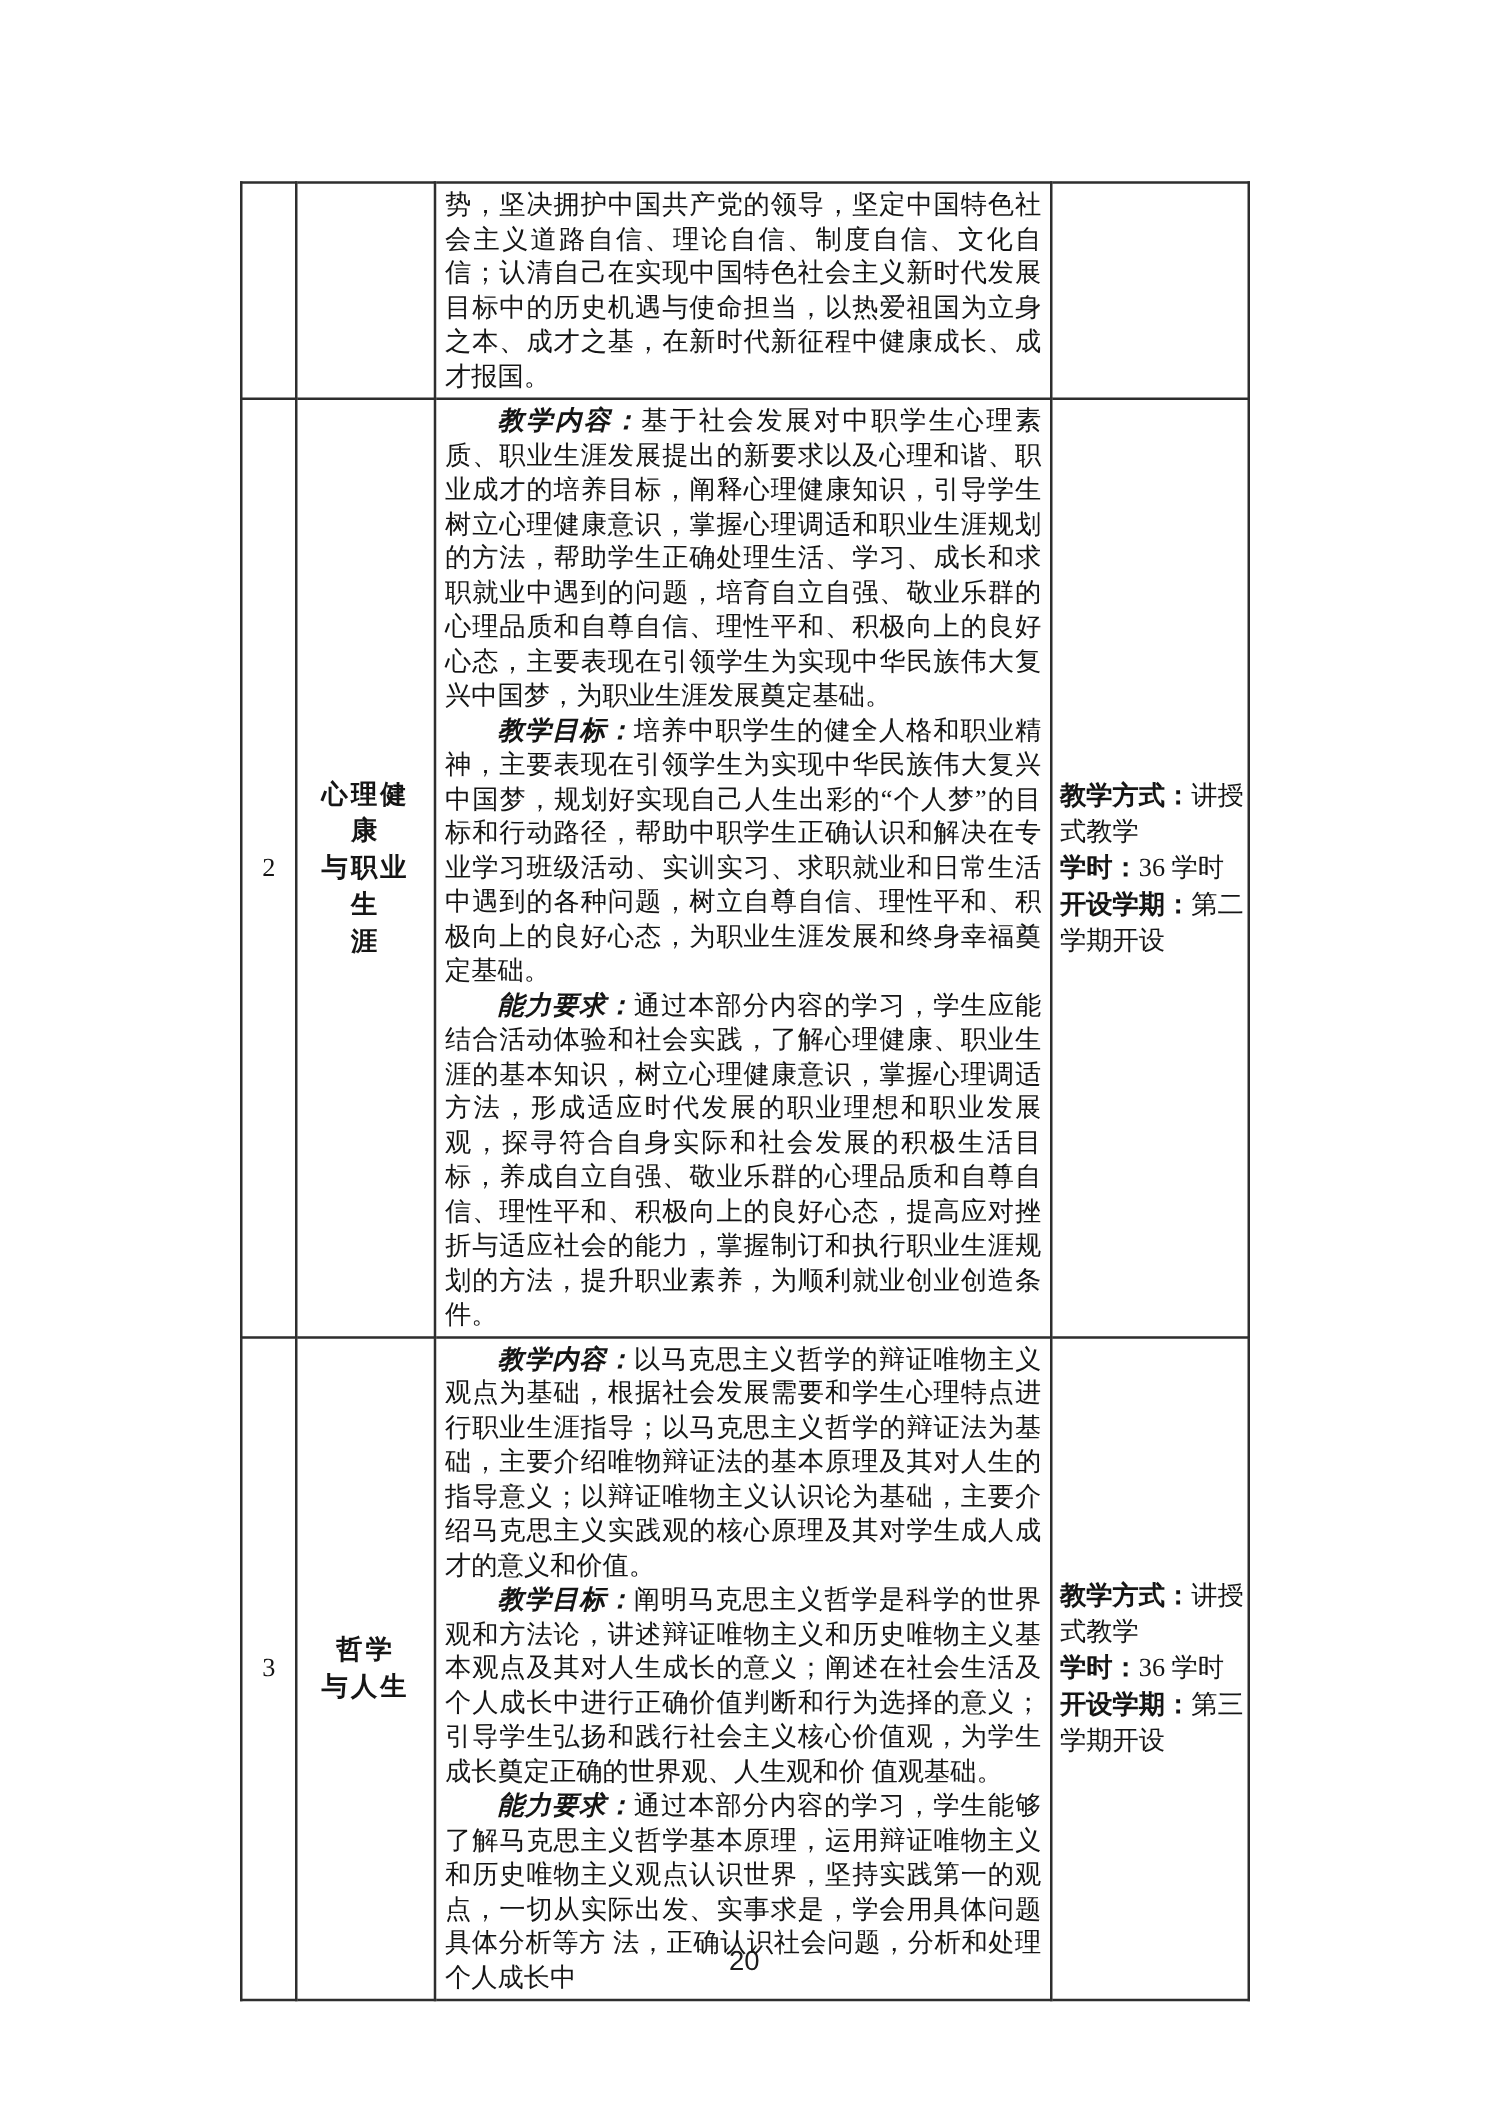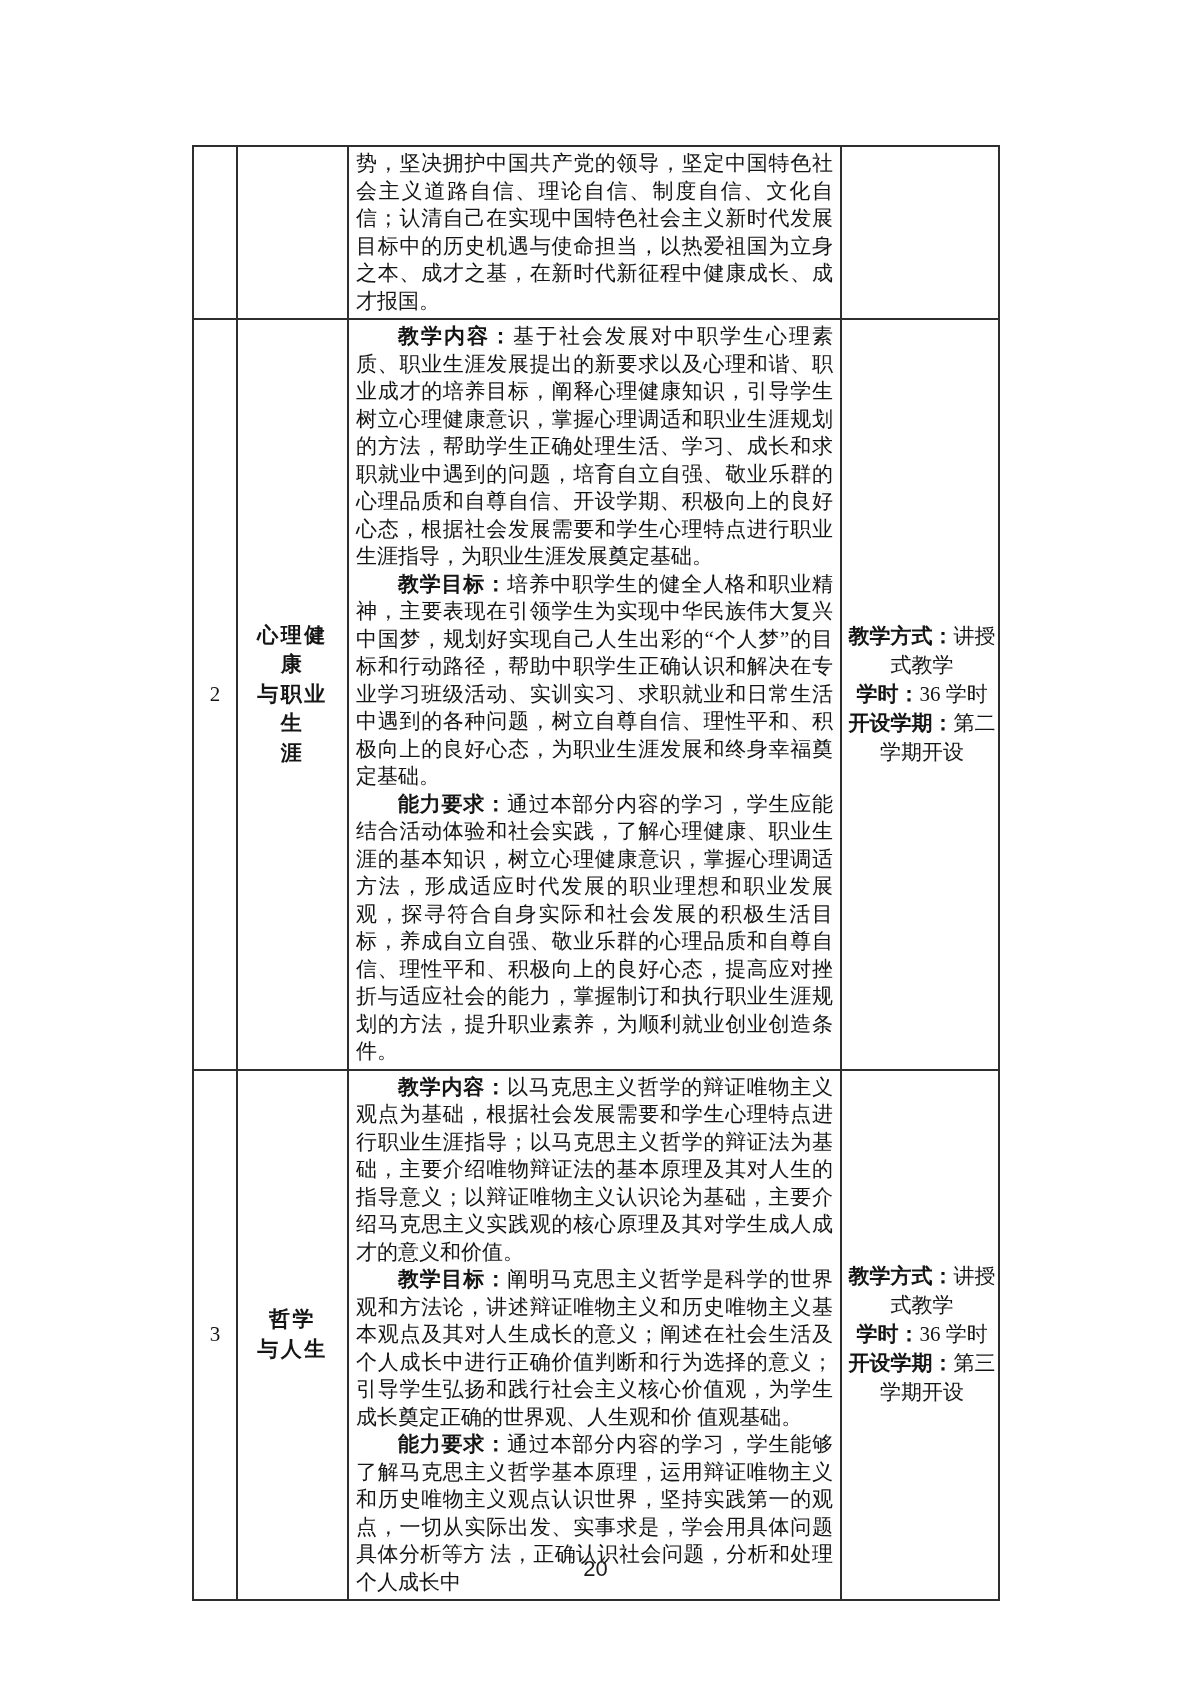--- a/index.html
+++ b/index.html
@@ -57,27 +57,27 @@
     font-size: 21px;
     line-height: 27.5px;
     text-align: justify;
     padding: 3px 7px 3px 7px;
   }
   .para {
     margin: 0;
     text-indent: 2em;
   }
   .para.continuation { text-indent: 0; }
-  .para .label { font-weight: bold; }
+  .para .label { font-weight: bold; font-style: italic; }
 
   td.info-cell {
     vertical-align: middle;
     font-size: 21px;
     line-height: 29px;
-    text-align: center;
+    text-align: left;
     padding: 4px 2px 4px 6px;
   }
   .info-item { margin: 0; }
   .info-item .label { font-weight: bold; }
 
   .page-number {
     position: absolute;
     left: 0;
     right: 0;
     top: 1556px;
@@ -111,21 +111,21 @@
     </tr>
 
     <tr class="r2">
       <td class="no-cell">2</td>
       <td class="name-cell">
         <div class="name-line">心理健康</div>
         <div class="name-line">与职业生</div>
         <div class="name-line">涯</div>
       </td>
       <td class="content-cell">
-        <p class="para"><span class="label">教学内容：</span><span>基于社会发展对中职学生心理素质、职业生涯发展提出的新要求以及心理和谐、职业成才的培养目标，阐释心理健康知识，引导学生树立心理健康意识，掌握心理调适和职业生涯规划的方法，帮助学生正确处理生活、学习、成长和求职就业中遇到的问题，培育自立自强、敬业乐群的心理品质和自尊自信、开设学期、积极向上的良好心态，根据社会发展需要和学生心理特点进行职业生涯指导，为职业生涯发展奠定基础。</span></p>
+        <p class="para"><span class="label">教学内容：</span><span>基于社会发展对中职学生心理素质、职业生涯发展提出的新要求以及心理和谐、职业成才的培养目标，阐释心理健康知识，引导学生树立心理健康意识，掌握心理调适和职业生涯规划的方法，帮助学生正确处理生活、学习、成长和求职就业中遇到的问题，培育自立自强、敬业乐群的心理品质和自尊自信、理性平和、积极向上的良好心态，主要表现在引领学生为实现中华民族伟大复兴中国梦，为职业生涯发展奠定基础。</span></p>
         <p class="para"><span class="label">教学目标：</span><span>培养中职学生的健全人格和职业精神，主要表现在引领学生为实现中华民族伟大复兴中国梦，规划好实现自己人生出彩的“个人梦”的目标和行动路径，帮助中职学生正确认识和解决在专业学习班级活动、实训实习、求职就业和日常生活中遇到的各种问题，树立自尊自信、理性平和、积极向上的良好心态，为职业生涯发展和终身幸福奠定基础。</span></p>
         <p class="para"><span class="label">能力要求：</span><span>通过本部分内容的学习，学生应能结合活动体验和社会实践，了解心理健康、职业生涯的基本知识，树立心理健康意识，掌握心理调适方法，形成适应时代发展的职业理想和职业发展观，探寻符合自身实际和社会发展的积极生活目标，养成自立自强、敬业乐群的心理品质和自尊自信、理性平和、积极向上的良好心态，提高应对挫折与适应社会的能力，掌握制订和执行职业生涯规划的方法，提升职业素养，为顺利就业创业创造条件。</span></p>
       </td>
       <td class="info-cell">
         <div class="info-item"><span class="label">教学方式：</span><span>讲授式教学</span></div>
         <div class="info-item"><span class="label">学时：</span><span>36 学时</span></div>
         <div class="info-item"><span class="label">开设学期：</span><span>第二学期开设</span></div>
       </td>
     </tr>
 

